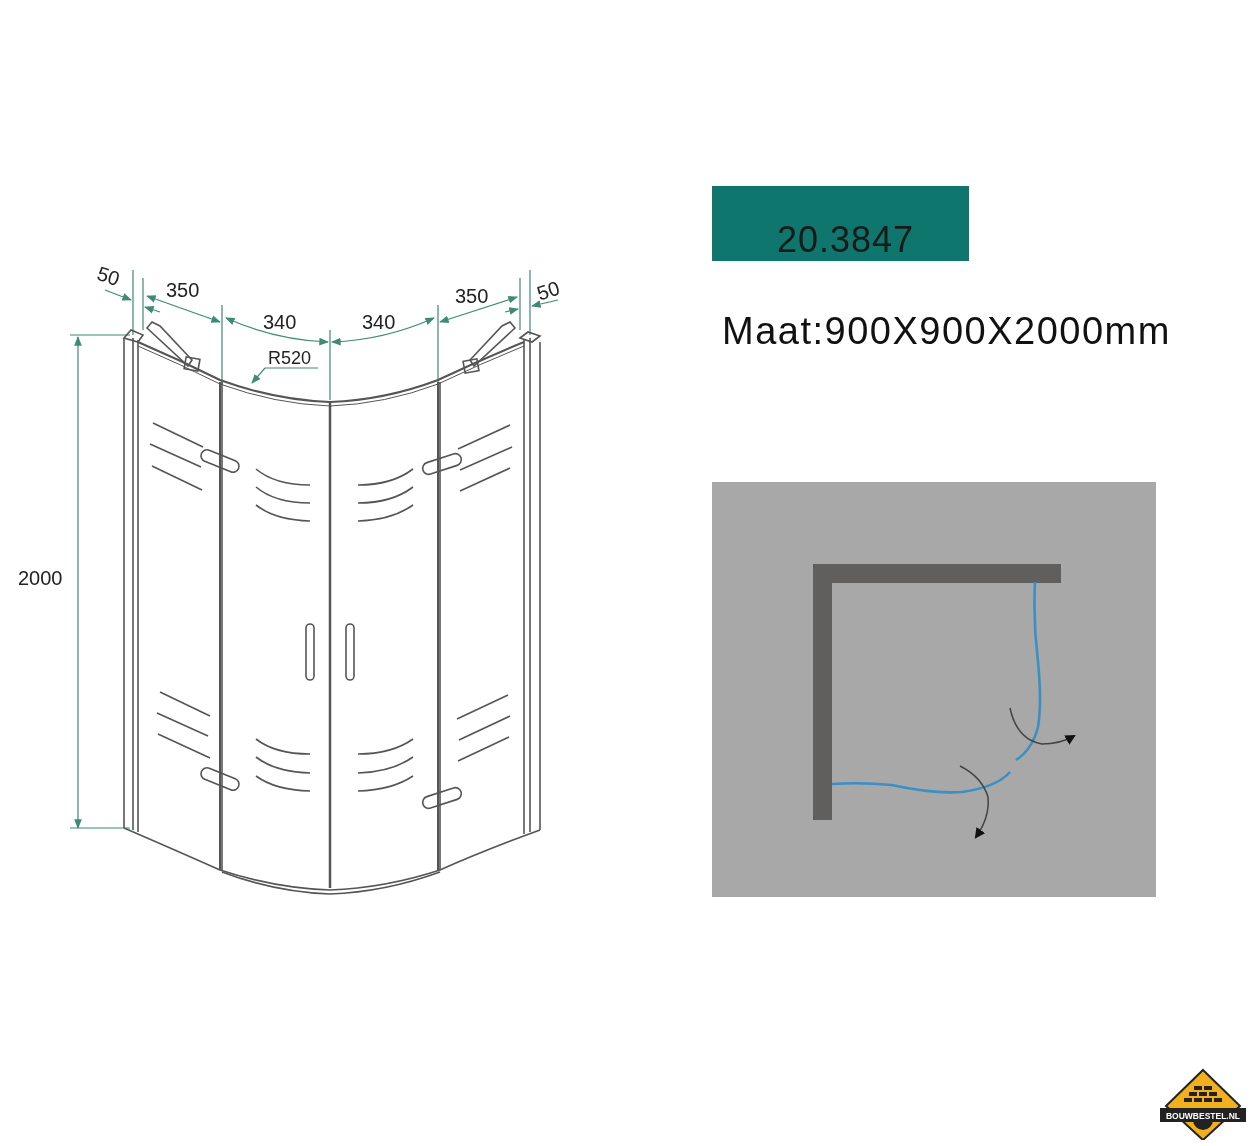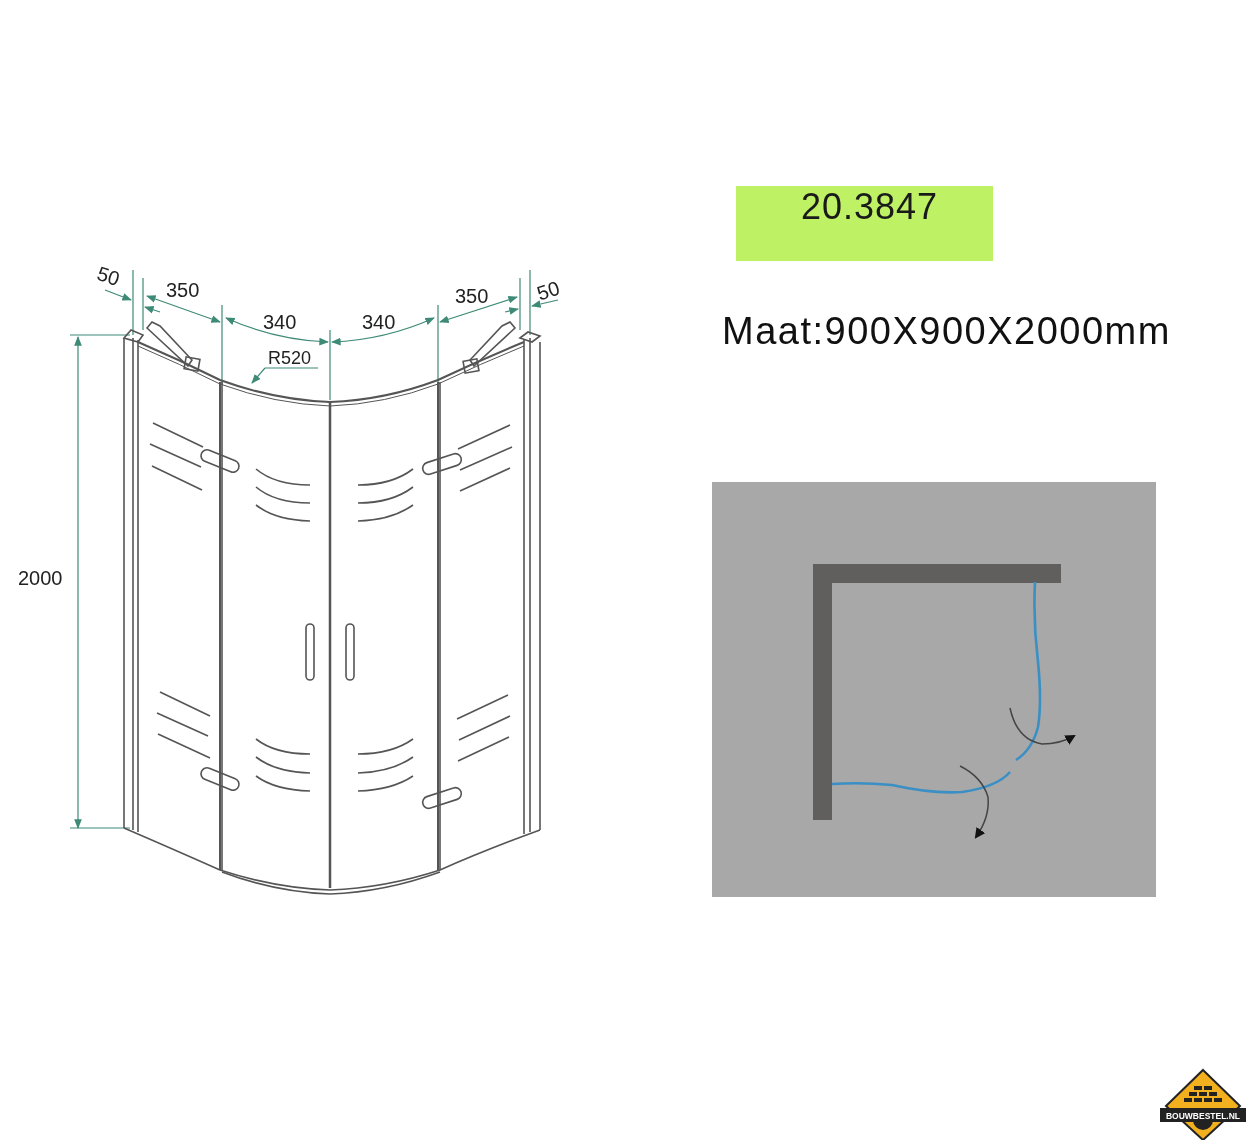--- a/index.html
+++ b/index.html
@@ -1,19 +1,19 @@
 <!DOCTYPE html>
 <html><head>
 <meta charset="utf-8">
 <style>
   html,body{margin:0;padding:0;background:#fff;}
   body{width:1254px;height:1146px;position:relative;overflow:hidden;font-family:"Liberation Sans",sans-serif;}
   #drawing{position:absolute;left:0;top:0;width:1254px;height:1146px;}
   .dim-text{font-family:"Liberation Sans",sans-serif;font-size:20px;fill:#222;}
-  .code-box{position:absolute;left:712px;top:186px;width:257px;height:75px;background:#bef264;display:flex;align-items:flex-start;justify-content:center;margin-left:24px;}
+  .code-box{position:absolute;left:712px;top:186px;width:257px;height:75px;background:#0f766e;display:flex;align-items:flex-end;justify-content:center;}
   .code-text{font-family:"Liberation Sans",sans-serif;font-size:36px;color:#1a1a1a;letter-spacing:1px;padding-left:10px;}
   .size-text{position:absolute;left:714px;top:310px;font-family:"Liberation Sans",sans-serif;font-size:38px;color:#111;letter-spacing:1.5px;white-space:nowrap;margin-left:8px;}
   .plan{position:absolute;left:712px;top:482px;width:444px;height:415px;background:#a8a8a8;}
   .logo{position:absolute;left:1158px;top:1068px;width:90px;height:72px;}
 </style>
 </head>
 <body>
 
 <svg id="drawing" viewBox="0 0 1254 1146" xmlns="http://www.w3.org/2000/svg">
   <defs>

